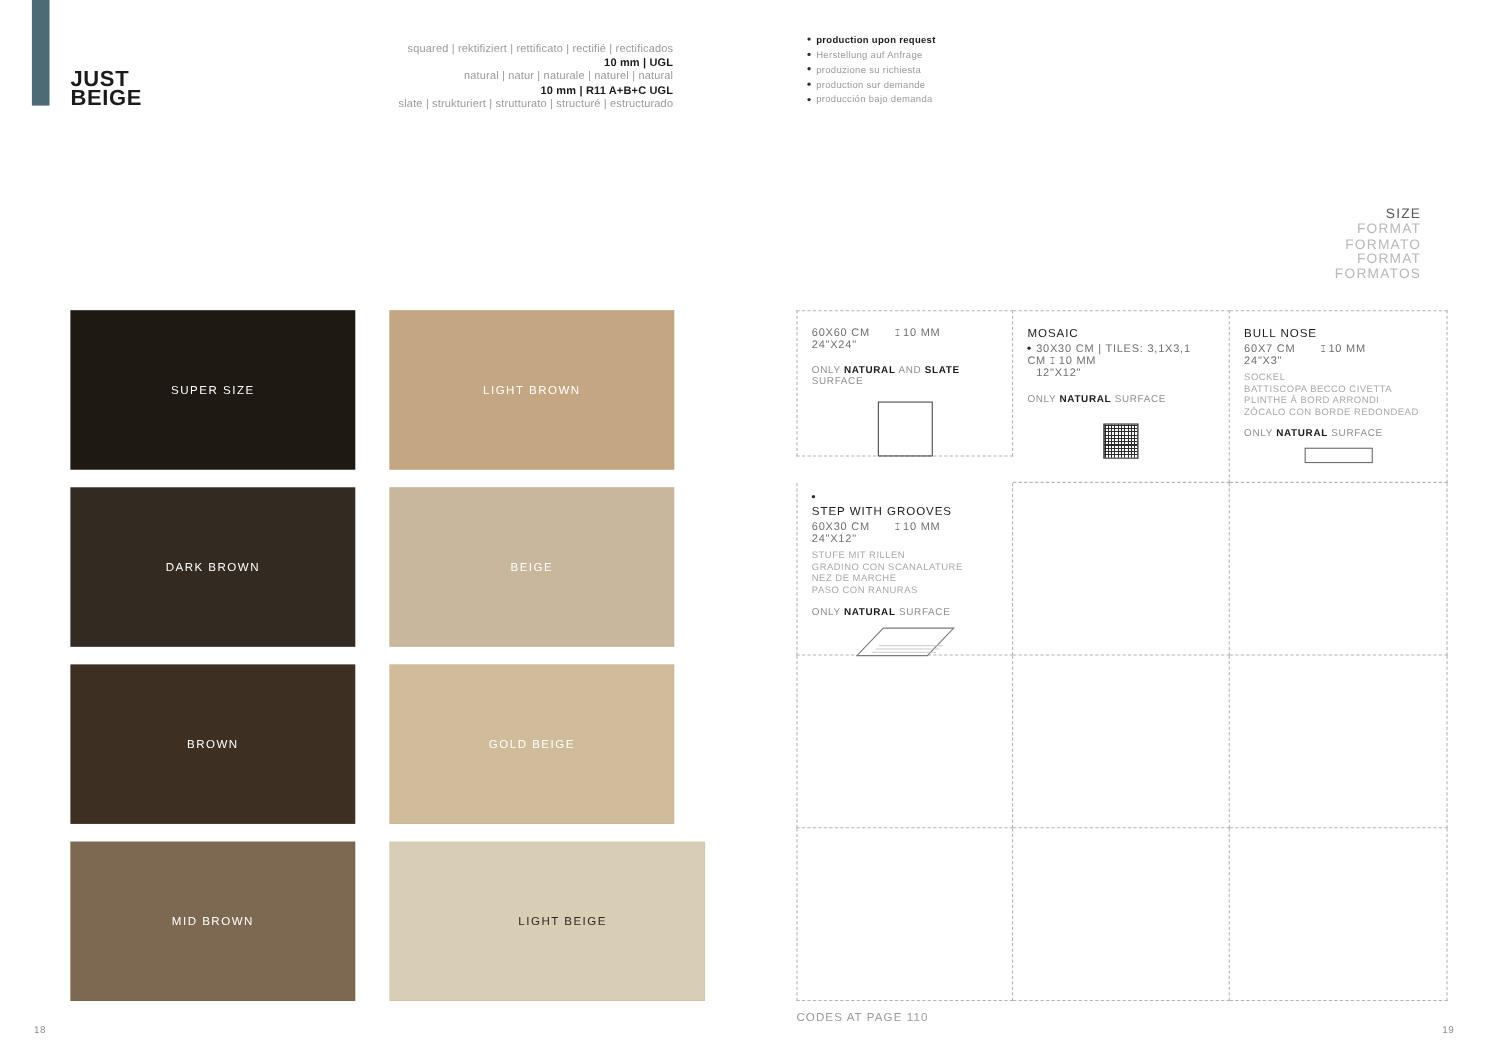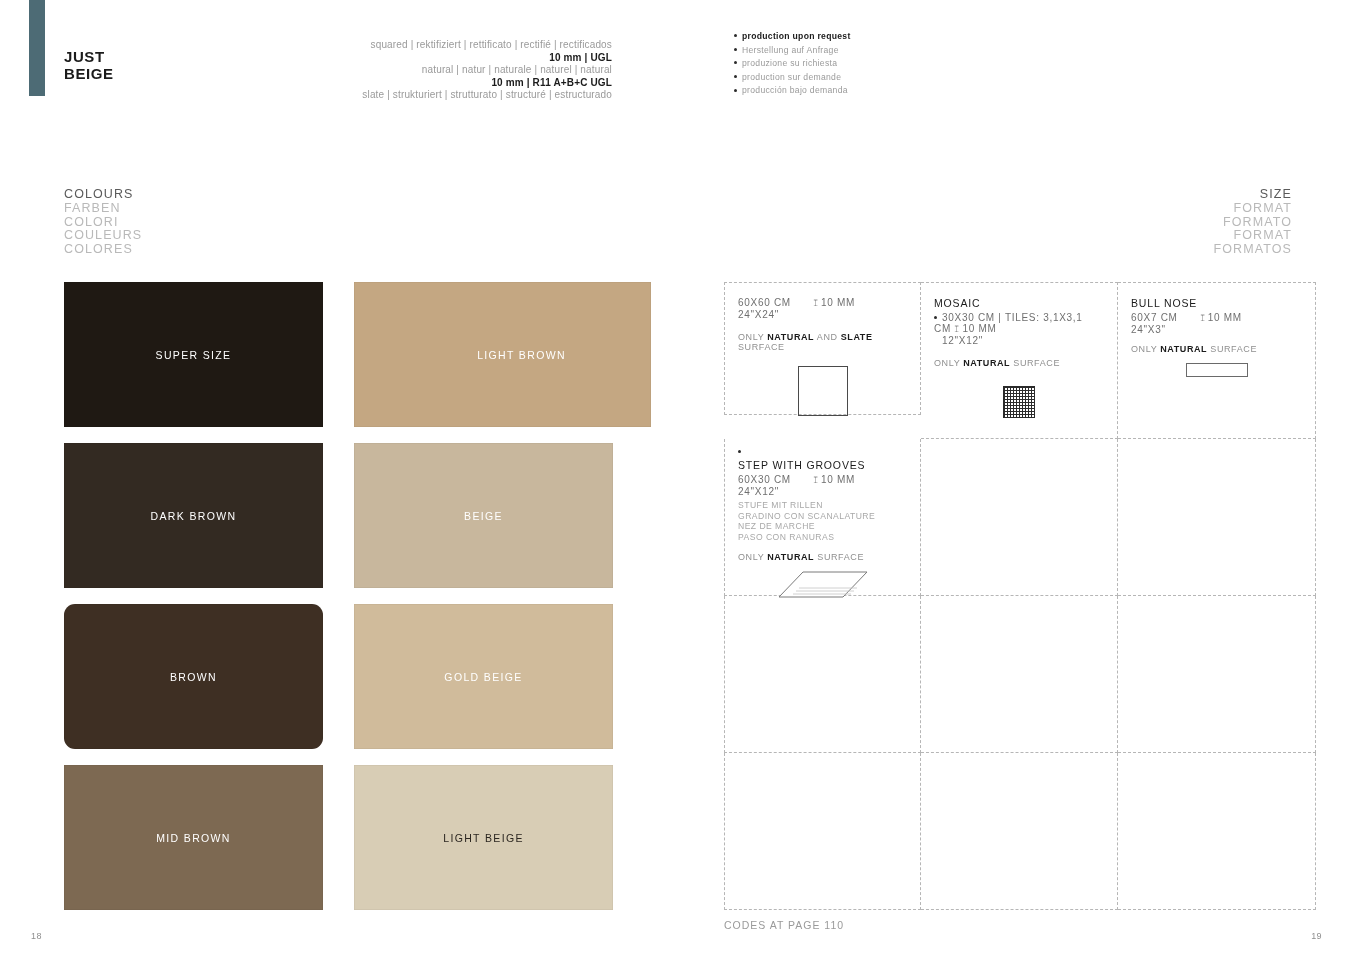--- a/index.html
+++ b/index.html
@@ -22,22 +22,22 @@
 
   .spine-bar {
     position: absolute;
     left: 29px; top: 0;
     width: 16px; height: 96px;
     background: #4d6b75;
   }
 
   .brand {
     position: absolute;
-    left: 64px; top: 48px;
-    font-size: 15px;
+    left: 64px; top: 64px;
+    font-size: 20px;
     font-weight: bold;
     letter-spacing: 0.6px;
     line-height: 17px;
     color: #1b1b1b;
   }
   .brand span { display: block; }
 
   .surface-spec {
     position: absolute;
     right: 66px; top: 39px;
@@ -194,51 +194,44 @@
   </div>
 
   <div class="surface-spec">
     <div>squared | rektifiziert | rettificato | rectifié | rectificados</div>
     <div class="strong">10 mm | UGL</div>
     <div>natural | natur | naturale | naturel | natural</div>
     <div class="strong">10 mm | R11 A+B+C UGL</div>
     <div>slate | strukturiert | strutturato | structuré | estructurado</div>
   </div>
 
-  <div class="section-head colours-head">
-    <div class="lead">COLOURS</div>
-    <div>FARBEN</div>
-    <div>COLORI</div>
-    <div>COULEURS</div>
-    <div>COLORES</div>
-  </div>
 
   <div class="swatch-grid">
     <div class="swatch" style="left: 0px; top: 0px; background: rgb(31, 25, 19);">
       <span class="swatch-label" style="color: rgb(255, 255, 255);">SUPER SIZE</span>
     </div>
-    <div class="swatch" style="left: 290px; top: 0px; background: rgb(196, 167, 130); padding-left: 38px;">
+    <div class="swatch" style="left: 290px; top: 0px; background: rgb(196, 167, 130);">
       <span class="swatch-label" style="color: rgb(255, 255, 255);">LIGHT BROWN</span>
     </div>
     <div class="swatch" style="left: 0px; top: 161px; background: rgb(51, 42, 34);">
       <span class="swatch-label" style="color: rgb(255, 255, 255);">DARK BROWN</span>
     </div>
     <div class="swatch" style="left: 290px; top: 161px; background: rgb(200, 183, 157);">
       <span class="swatch-label" style="color: rgb(255, 255, 255);">BEIGE</span>
     </div>
-    <div class="swatch" style="left: 0px; top: 322px; background: rgb(62, 47, 35); border-radius: 11px;">
+    <div class="swatch" style="left: 0px; top: 322px; background: rgb(62, 47, 35);">
       <span class="swatch-label" style="color: rgb(255, 255, 255);">BROWN</span>
     </div>
     <div class="swatch" style="left: 290px; top: 322px; background: rgb(208, 187, 155);">
       <span class="swatch-label" style="color: rgb(255, 255, 255); text-align: right;">GOLD BEIGE</span>
     </div>
     <div class="swatch" style="left: 0px; top: 483px; background: rgb(125, 105, 82);">
       <span class="swatch-label" style="color: rgb(255, 255, 255);">MID BROWN</span>
     </div>
-    <div class="swatch" style="left: 290px; top: 483px; background: rgb(216, 205, 181);">
+    <div class="swatch" style="left: 290px; top: 483px; background: rgb(216, 205, 181); padding-left: 28px;">
       <span class="swatch-label" style="color: rgb(43, 38, 32);">LIGHT BEIGE</span>
     </div>
   </div>
 
   <div class="pagenum pagenum-left">18</div>
 </div>
 
 <div class="page-right">
 
   <ul style="position:absolute; left:42px; top:30px; margin:0; padding:0 0 0 14px; list-style:none;">
@@ -300,20 +293,26 @@
       </div>
     </div>
 
     <div class="fmt-cell r0" style="left:394px; top:0px;   width:198px; height:157px;">
       <div class="cell-inner">
         <div class="cell-title">BULL NOSE</div>
         <div class="dim-row">
           <span>60X7 CM</span><span class="thk"><span class="thick-glyph">⌶</span><span>10 MM</span></span>
         </div>
         <div class="imp">24"X3"</div>
+        <div class="xlat">
+          <div>SOCKEL</div>
+          <div>BATTISCOPA BECCO CIVETTA</div>
+          <div>PLINTHE À BORD ARRONDI</div>
+          <div>ZÓCALO CON BORDE REDONDEAD</div>
+        </div>
         <div class="surface-note" style="margin-top:9px;">
           <span>ONLY </span><b>NATURAL</b><span> SURFACE</span>
         </div>
         <div class="shape-wrap" style="margin-top:9px;">
           <div class="bullnose-shape"></div>
         </div>
       </div>
     </div>
 
     <div class="fmt-cell c0" style="left:0px;   top:157px; width:197px; height:157px;">

